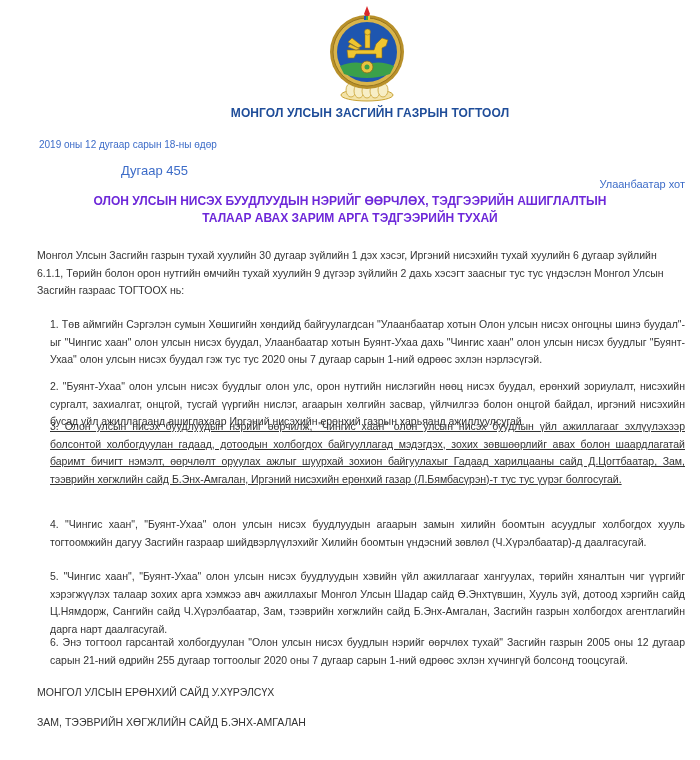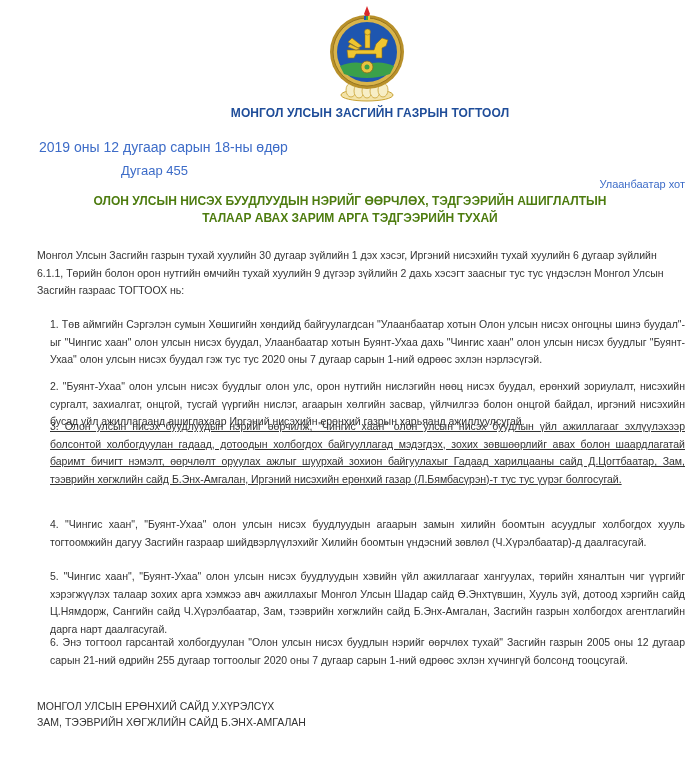--- a/index.html
+++ b/index.html
@@ -27,21 +27,21 @@
       font-size: 12px;
       font-weight: bold;
       color: #1f4d99;
       letter-spacing: 0.1px;
       margin-left: 20px;
     }
     .meta-date {
       position: absolute;
       left: 39px;
       top: 139px;
-      font-size: 14px;
+      font-size: 10px;
       color: #3d6cc8;
     }
     .meta-city {
       position: absolute;
       right: 15px;
       top: 139px;
       font-size: 11px;
       color: #3d6cc8;
       margin-top: 39px;
     }
@@ -53,21 +53,21 @@
       color: #3d6cc8;
     }
     .doc-title {
       position: absolute;
       left: 0;
       width: 700px;
       top: 193px;
       text-align: center;
       font-size: 12px;
       font-weight: bold;
-      color: #4d7c0f;
+      color: #6d28d9;
       line-height: 17px;
     }
     .para {
       position: absolute;
       font-size: 10.5px;
       line-height: 17.5px;
       color: #333333;
       text-align: justify;
     }
     .p-intro { left: 37px; width: 640px; top: 247px; text-align: left; }
@@ -77,21 +77,21 @@
     .p3 { top: 418px; text-decoration: underline; }
     .p4 { top: 516px; }
     .p5 { top: 568px; }
     .p6 { top: 634px; }
     .sign {
       position: absolute;
       left: 37px;
       font-size: 10.5px;
       color: #333333;
     }
-    .sign1 { top: 700px; }
+    .sign1 { top: 686px; }
     .sign2 { top: 716px; }
   </style>
 </head>
 <body>
 
 <div class="emblem">
   <svg width="98" height="100" viewBox="0 0 98 100">
 
     <ellipse cx="49" cy="93" rx="26" ry="6" fill="#f3e3a8" stroke="#c9a233" stroke-width="1"></ellipse>
     <g fill="#f7eec6" stroke="#c9a233" stroke-width="0.8">

